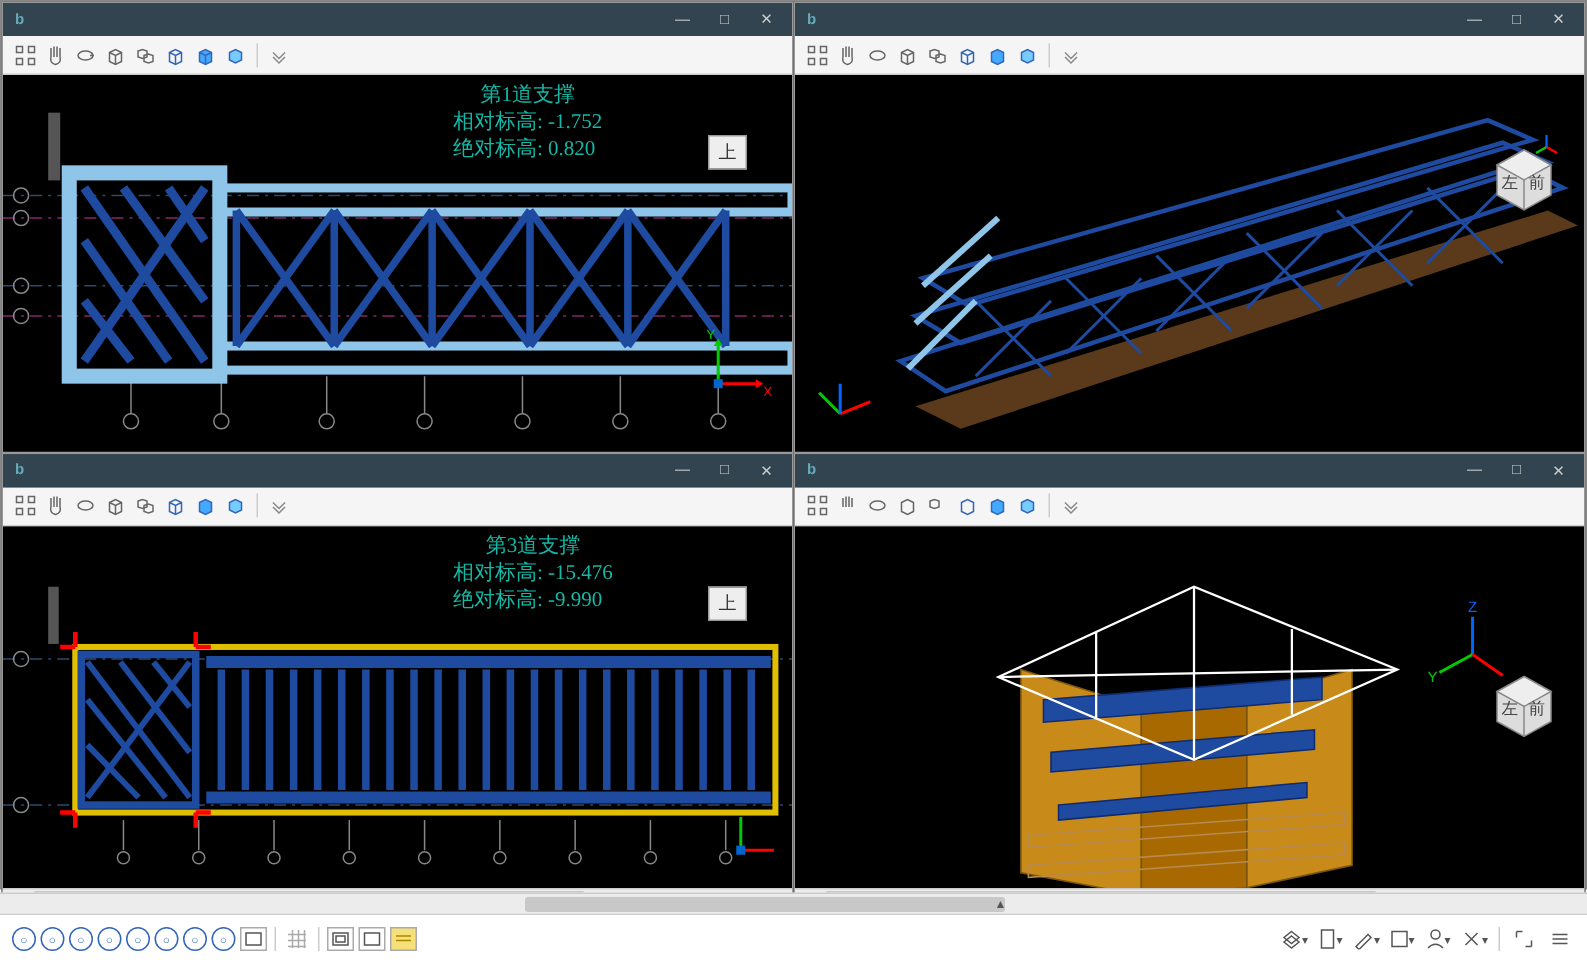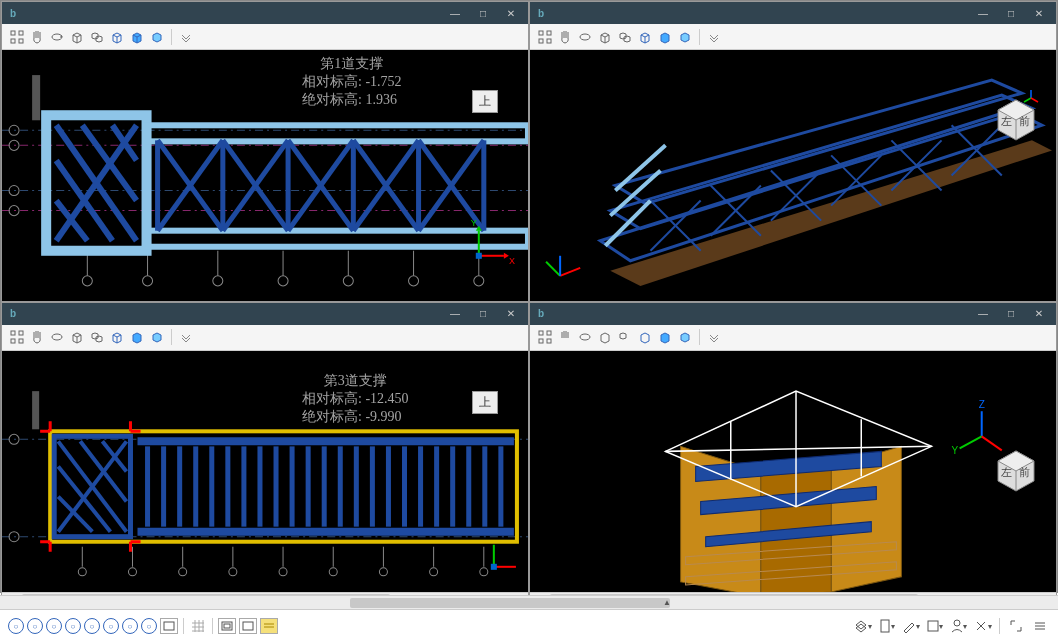--- a/index.html
+++ b/index.html
@@ -7,21 +7,21 @@
   .main-grid { display: grid; grid-template-columns: 1fr 1fr; grid-template-rows: 1fr 1fr; width: 100%; height: 593px; gap: 0; border: 1px solid #888; }
   .panel { display: flex; flex-direction: column; background: #000; position: relative; border: 1px solid #999; }
   .titlebar { background: #314450; height: 22px; display: flex; align-items: center; justify-content: space-between; padding: 0 4px; }
   .titlebar-left { display: flex; align-items: center; gap: 4px; }
   .logo { width: 14px; height: 14px; border-radius: 2px; display: flex; align-items: center; justify-content: center; color: #6ab; font-size: 10px; font-weight: bold; }
   .window-controls { display: flex; gap: 2px; }
   .window-btn { width: 26px; height: 18px; display: flex; align-items: center; justify-content: center; color: #ccc; font-size: 10px; cursor: pointer; }
   .toolbar { background: #f5f5f5; height: 26px; display: flex; align-items: center; padding: 0 6px; gap: 2px; border-bottom: 1px solid #ccc; }
   .tool-btn { width: 18px; height: 18px; display: flex; align-items: center; justify-content: center; cursor: pointer; }
   .viewport { flex: 1; background: #000; position: relative; overflow: hidden; }
-  .annot { position: absolute; color: #a3a3a3; font-size: 14px; font-family: "SimSun", serif; line-height: 18px; text-align: left; white-space: nowrap; }
+  .annot { position: absolute; color: #14b8a6; font-size: 14px; font-family: "SimSun", serif; line-height: 18px; text-align: left; white-space: nowrap; }
   .view-label { position: absolute; background: #eee; border: 1px solid #999; padding: 2px 6px; font-size: 12px; color: #333; }
   .viewcube-area { position: absolute; top: 40px; right: 10px; width: 60px; height: 60px; }
   
   .scrollbar-h { height: 14px; background: #ececec; display: flex; align-items: center; border-top: 1px solid #ccc; position: relative; }
   .scroll-thumb { height: 10px; background: #c8c8c8; border-radius: 2px; position: absolute; }
   .scroll-arrow { width: 14px; height: 14px; display: flex; align-items: center; justify-content: center; color: #555; font-size: 8px; cursor: pointer; }
   .outer-scroll-h { position: absolute; left: 0; bottom: 33px; width: 100%; height: 14px; background: #ececec; border-top: 1px solid #ccc; display: flex; align-items: center; }
   .outer-scroll-h .thumb { position: absolute; left: 350px; width: 320px; height: 10px; background: #c8c8c8; border-radius: 2px; }
   .outer-scroll-h .arrow-r { margin-left: auto; }
   
@@ -187,21 +187,21 @@
           <line x1="0" y1="0" x2="0" y2="-25" stroke="#0c0" stroke-width="2"></line>
             <polygon points="-3,-25 0,-30 3,-25" fill="#0c0"></polygon>
           <rect x="-3" y="-3" width="6" height="6" fill="#06c"></rect>
           <text x="30" y="8" fill="#f00" font-size="9">X</text>
           <text x="-8" y="-30" fill="#0c0" font-size="9">Y</text>
         </g>
       </svg>
       <div class="annot" style="top:5px; left:300px;">
         <div style="text-align:center">第1道支撑</div>
         <div><span>相对标高:</span> <span>-1.752</span></div>
-        <div><span>绝对标高:</span> <span>1.936</span></div>
+        <div><span>绝对标高:</span> <span>0.820</span></div>
       </div>
       <div class="view-label" style="top:40px; right:30px;">上</div>
     </div>
   </div>
 
   <div class="panel">
     <div class="titlebar">
       <div class="titlebar-left">
           <div class="logo">b</div>
         </div>
@@ -462,23 +462,23 @@
           </g>
 
         <rect x="30" y="40" width="7" height="38" fill="#555"></rect>
 
         <g transform="translate(490 215)">
           <line x1="0" y1="0" x2="22" y2="0" stroke="#f00" stroke-width="2"></line>
           <line x1="0" y1="0" x2="0" y2="-22" stroke="#0c0" stroke-width="2"></line>
           <rect x="-3" y="-3" width="6" height="6" fill="#06c"></rect>
         </g>
       </svg>
-      <div class="annot" style="top:5px; left:300px;margin-top:16px;">
+      <div class="annot" style="top:5px; left:300px;">
         <div style="text-align:center">第3道支撑</div>
-        <div><span>相对标高:</span> <span>-12.450</span></div>
+        <div><span>相对标高:</span> <span>-15.476</span></div>
         <div><span>绝对标高:</span> <span>-9.990</span></div>
       </div>
       <div class="view-label" style="top:40px; right:30px;">上</div>
     </div>
     <div class="scrollbar-h">
       <div class="scroll-arrow">◀</div>
       <div class="scroll-thumb" style="left:20px;width:70%"></div>
       <div class="scroll-arrow" style="margin-left:auto">▶</div>
     </div>
   </div>

